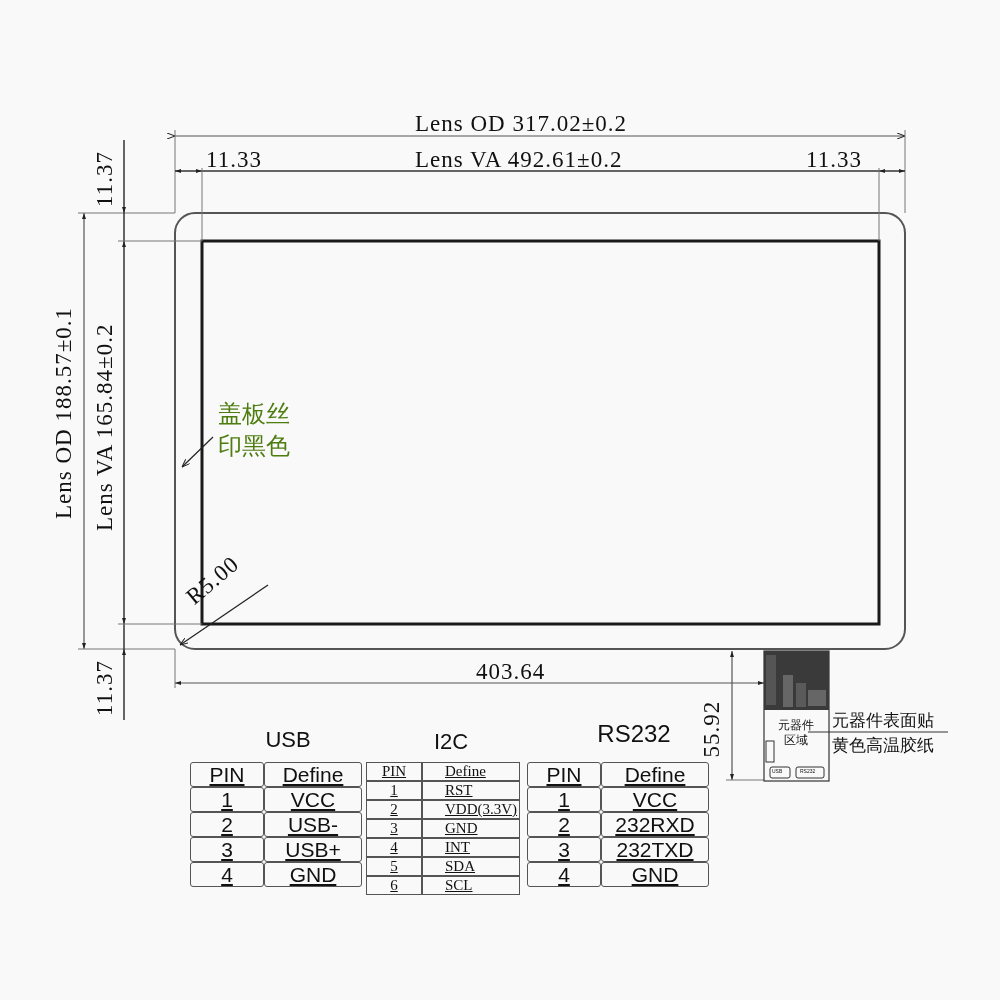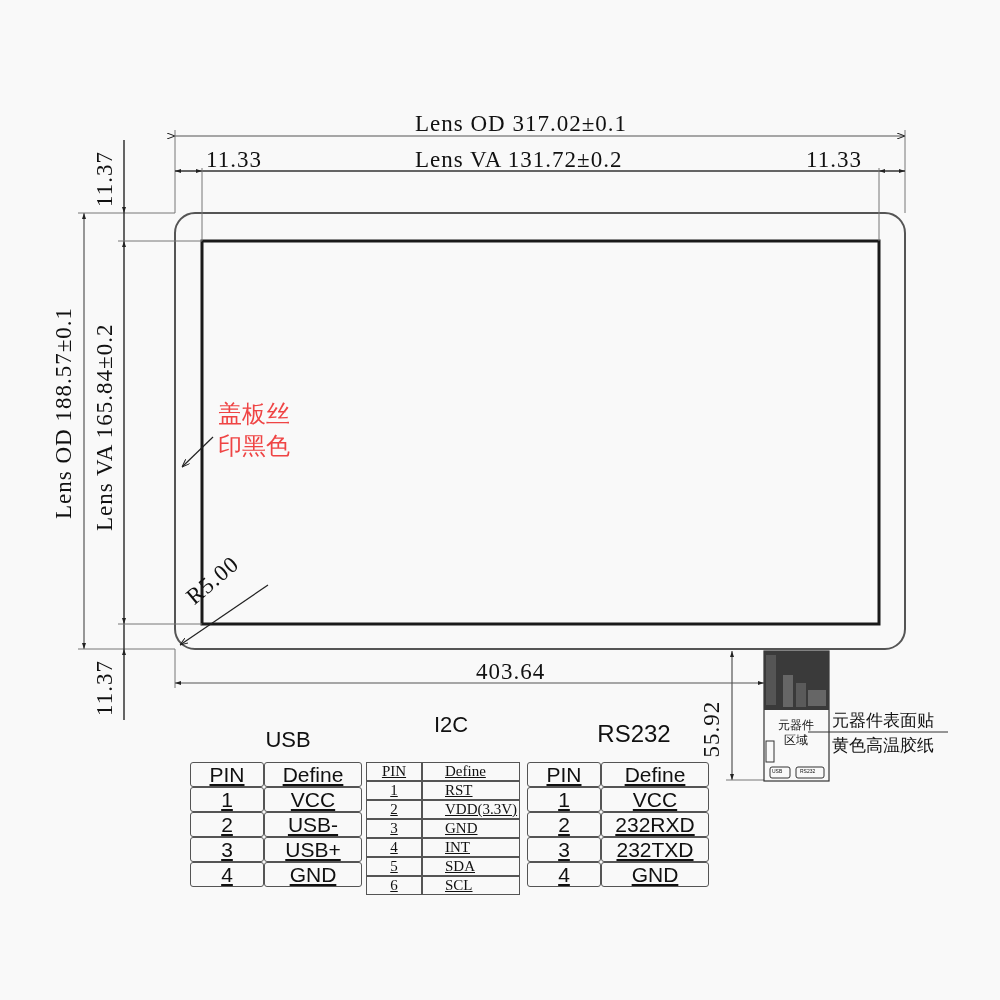--- a/index.html
+++ b/index.html
@@ -1,21 +1,21 @@
 <!DOCTYPE html>
 <html><head>
 <meta charset="utf-8">
 <style>
   html, body { margin:0; padding:0; }
   body { width:1000px; height:1000px; background:#f9f9f9; position:relative; overflow:hidden; font-family:"Liberation Sans", sans-serif; color:#111; }
   .abs { position:absolute; }
   svg.drawing { position:absolute; left:0; top:0; }
   .dim-cond { font-family:"Liberation Serif", serif; font-size:23px; color:#111; white-space:nowrap; letter-spacing:1px; }
   .vert { transform:rotate(-90deg); transform-origin:center center; }
-  .note-cn { font-family:"DejaVu Sans", sans-serif; font-size:24px; line-height:32px; color:#ef4444; }
+  .note-cn { font-family:"DejaVu Sans", sans-serif; font-size:24px; line-height:32px; color:#4d7c0f; }
   .fpc-cn { font-family:"DejaVu Sans", sans-serif; font-size:17px; line-height:24px; color:#111; }
   .tbl-title { font-family:"Liberation Sans", sans-serif; font-size:22px; text-align:center; }
   table.pin { border-collapse:separate; border-spacing:0; position:absolute;text-decoration:underline; }
   table.pin td { border:1px solid #555; text-align:center; padding:0; height:23px; line-height:23px; font-size:21px; font-family:"Liberation Sans", sans-serif; border-radius:3px; }
   table.pin.serif td { font-family:"Liberation Serif", serif; font-size:15px; height:17px; line-height:17px; border-radius:0; }
   table.pin.serif td.def { text-align:left; padding-left:22px; }
 </style>
 </head>
 <body>
 
@@ -68,22 +68,22 @@
   <rect x="770" y="767" width="20" height="11" rx="2" fill="none" stroke="#333" stroke-width="1"></rect>
   <rect x="796" y="767" width="28" height="11" rx="2" fill="none" stroke="#333" stroke-width="1"></rect>
 
   <line x1="808" y1="732" x2="948" y2="732" stroke="#333" stroke-width="1"></line>
 
   <line x1="213" y1="437" x2="182" y2="467" stroke="#222" stroke-width="1.2" marker-end="url(#arr)"></line>
 
   <line x1="268" y1="585" x2="180" y2="645" stroke="#222" stroke-width="1.2" marker-end="url(#arr)"></line>
 </svg>
 
-<div class="abs dim-cond" style="left:415px; top:111px;">Lens OD 317.02±0.1</div>
-<div class="abs dim-cond" style="left:415px; top:147px;">Lens VA 131.72±0.2</div>
+<div class="abs dim-cond" style="left:415px; top:111px;">Lens OD 317.02±0.2</div>
+<div class="abs dim-cond" style="left:415px; top:147px;">Lens VA 492.61±0.2</div>
 <div class="abs dim-cond" style="left:206px; top:147px;">11.33</div>
 <div class="abs dim-cond" style="left:806px; top:147px;">11.33</div>
 
 <div class="abs dim-cond vert" style="left:54px; top:406px; width:200px; text-align:center; margin-left:-90px;">Lens OD 188.57±0.1</div>
 <div class="abs dim-cond vert" style="left:95px; top:418px; width:200px; text-align:center; margin-left:-90px;">Lens VA 165.84±0.2</div>
 <div class="abs dim-cond vert" style="left:95px; top:166px; width:80px; text-align:center; margin-left:-30px;">11.37</div>
 <div class="abs dim-cond vert" style="left:95px; top:675px; width:80px; text-align:center; margin-left:-30px;">11.37</div>
 
 <div class="abs dim-cond" style="left:476px; top:659px;">403.64</div>
 <div class="abs dim-cond vert" style="left:702px; top:716px; width:80px; text-align:center; margin-left:-30px;">55.92</div>
@@ -126,21 +126,21 @@
         <td>3</td>
         <td>USB+</td>
       </tr>
   <tr>
         <td>4</td>
         <td>GND</td>
       </tr>
 </tbody>
   </table>
 
-<div class="abs tbl-title" style="left:366px; top:712px; width:170px;">I2C</div>
+<div class="abs tbl-title" style="left:366px; top:729px; width:170px;">I2C</div>
 <table class="pin serif" style="left:366px; top:762px; width:154px;">
   <tbody>
       <tr>
     <td style="width:54px">PIN</td>
     <td class="def">Define</td>
   </tr>
   <tr>
         <td>1</td>
         <td class="def">RST</td>
       </tr>

